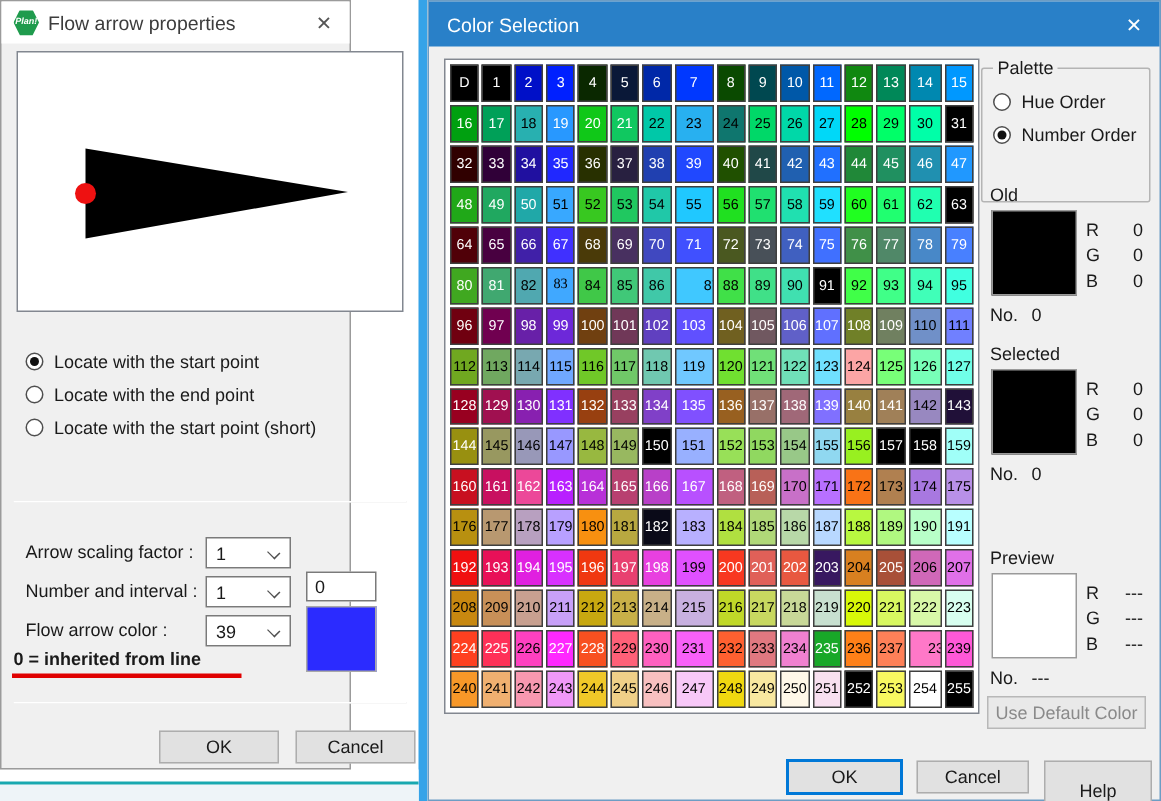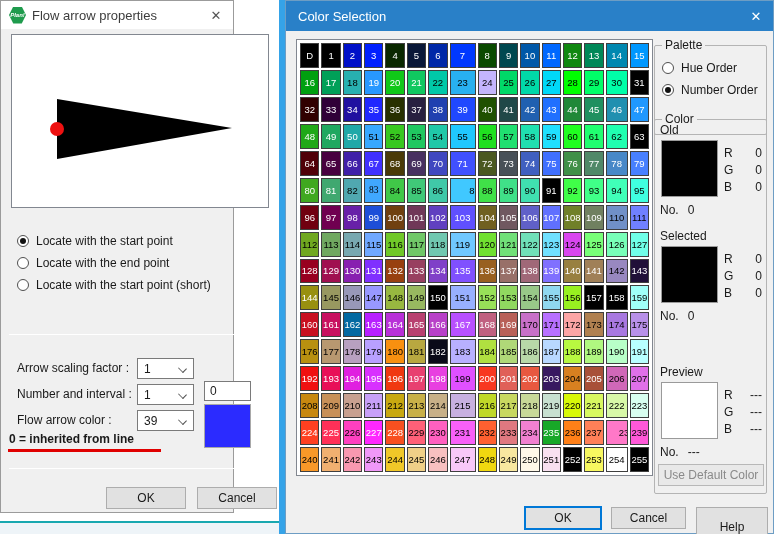--- a/index.html
+++ b/index.html
@@ -151,21 +151,21 @@
         <div class="pcell" style="background: rgb(0, 136, 176); color: rgb(255, 255, 255);">14</div>
         <div class="pcell" style="background: rgb(0, 152, 255); color: rgb(255, 255, 255);">15</div>
         <div class="pcell" style="background: rgb(0, 160, 16); color: rgb(255, 255, 255);">16</div>
         <div class="pcell" style="background: rgb(0, 160, 88); color: rgb(255, 255, 255);">17</div>
         <div class="pcell" style="background: rgb(40, 176, 176); color: rgb(0, 0, 0);">18</div>
         <div class="pcell" style="background: rgb(40, 152, 255); color: rgb(255, 255, 255);">19</div>
         <div class="pcell" style="background: rgb(16, 200, 24); color: rgb(255, 255, 255);">20</div>
         <div class="pcell" style="background: rgb(16, 200, 96); color: rgb(255, 255, 255);">21</div>
         <div class="pcell" style="background: rgb(0, 200, 168); color: rgb(0, 0, 0);">22</div>
         <div class="pcell" style="background: rgb(40, 176, 240); color: rgb(0, 0, 0);">23</div>
-        <div class="pcell" style="background: #c4b5fd; color: rgb(0, 0, 0);">24</div>
+        <div class="pcell" style="background: #0f766e; color: rgb(0, 0, 0);">24</div>
         <div class="pcell" style="background: rgb(0, 216, 104); color: rgb(0, 0, 0);">25</div>
         <div class="pcell" style="background: rgb(0, 216, 168); color: rgb(0, 0, 0);">26</div>
         <div class="pcell" style="background: rgb(0, 216, 248); color: rgb(0, 0, 0);">27</div>
         <div class="pcell" style="background: rgb(0, 255, 0); color: rgb(0, 0, 0);">28</div>
         <div class="pcell" style="background: rgb(0, 255, 104); color: rgb(0, 0, 0);">29</div>
         <div class="pcell" style="background: rgb(0, 255, 168); color: rgb(0, 0, 0);">30</div>
         <div class="pcell" style="background: rgb(0, 0, 0); color: rgb(255, 255, 255);">31</div>
         <div class="pcell" style="background: rgb(48, 0, 0); color: rgb(255, 255, 255);">32</div>
         <div class="pcell" style="background: rgb(48, 0, 56); color: rgb(255, 255, 255);">33</div>
         <div class="pcell" style="background: rgb(32, 16, 160); color: rgb(255, 255, 255);">34</div>
@@ -226,21 +226,21 @@
         <div class="pcell" style="background: rgb(64, 224, 136); color: rgb(0, 0, 0);">89</div>
         <div class="pcell" style="background: rgb(64, 224, 176); color: rgb(0, 0, 0);">90</div>
         <div class="pcell" style="background: rgb(0, 0, 0); color: rgb(255, 255, 255);">91</div>
         <div class="pcell" style="background: rgb(64, 255, 72); color: rgb(0, 0, 0);">92</div>
         <div class="pcell" style="background: rgb(64, 255, 136); color: rgb(0, 0, 0);">93</div>
         <div class="pcell" style="background: rgb(64, 255, 184); color: rgb(0, 0, 0);">94</div>
         <div class="pcell" style="background: rgb(64, 255, 224); color: rgb(0, 0, 0);">95</div>
         <div class="pcell" style="background: rgb(112, 0, 16); color: rgb(255, 255, 255);">96</div>
         <div class="pcell" style="background: rgb(112, 0, 80); color: rgb(255, 255, 255);">97</div>
         <div class="pcell" style="background: rgb(104, 32, 168); color: rgb(255, 255, 255);">98</div>
-        <div class="pcell" style="background: #1d4ed8; color: rgb(255, 255, 255);">99</div>
+        <div class="pcell" style="background: #6d28d9; color: rgb(255, 255, 255);">99</div>
         <div class="pcell" style="background: rgb(112, 64, 16); color: rgb(255, 255, 255);">100</div>
         <div class="pcell" style="background: rgb(112, 56, 88); color: rgb(255, 255, 255);">101</div>
         <div class="pcell" style="background: rgb(96, 64, 192); color: rgb(255, 255, 255);">102</div>
         <div class="pcell" style="background: rgb(96, 80, 255); color: rgb(255, 255, 255);">103</div>
         <div class="pcell" style="background: rgb(112, 96, 32); color: rgb(255, 255, 255);">104</div>
         <div class="pcell" style="background: rgb(112, 88, 96); color: rgb(255, 255, 255);">105</div>
         <div class="pcell" style="background: rgb(96, 96, 200); color: rgb(255, 255, 255);">106</div>
         <div class="pcell" style="background: rgb(96, 112, 255); color: rgb(255, 255, 255);">107</div>
         <div class="pcell" style="background: rgb(112, 128, 40); color: rgb(255, 255, 255);">108</div>
         <div class="pcell" style="background: rgb(112, 128, 96); color: rgb(255, 255, 255);">109</div>
@@ -251,21 +251,21 @@
         <div class="pcell" style="background: rgb(120, 168, 176); color: rgb(0, 0, 0);">114</div>
         <div class="pcell" style="background: rgb(112, 168, 255); color: rgb(0, 0, 0);">115</div>
         <div class="pcell" style="background: rgb(112, 200, 40); color: rgb(0, 0, 0);">116</div>
         <div class="pcell" style="background: rgb(112, 200, 104); color: rgb(0, 0, 0);">117</div>
         <div class="pcell" style="background: rgb(112, 200, 176); color: rgb(0, 0, 0);">118</div>
         <div class="pcell" style="background: rgb(112, 200, 255); color: rgb(0, 0, 0);">119</div>
         <div class="pcell" style="background: rgb(112, 224, 48); color: rgb(0, 0, 0);">120</div>
         <div class="pcell" style="background: rgb(112, 224, 120); color: rgb(0, 0, 0);">121</div>
         <div class="pcell" style="background: rgb(112, 224, 184); color: rgb(0, 0, 0);">122</div>
         <div class="pcell" style="background: rgb(112, 224, 255); color: rgb(0, 0, 0);">123</div>
-        <div class="pcell" style="background: #d946ef; color: rgb(0, 0, 0); text-align: center;">124</div>
+        <div class="pcell" style="background: #fca5a5; color: rgb(0, 0, 0); text-align: center;">124</div>
         <div class="pcell" style="background: rgb(120, 255, 120); color: rgb(0, 0, 0);">125</div>
         <div class="pcell" style="background: rgb(120, 255, 184); color: rgb(0, 0, 0);">126</div>
         <div class="pcell" style="background: rgb(112, 255, 232); color: rgb(0, 0, 0);">127</div>
         <div class="pcell" style="background: rgb(152, 0, 32); color: rgb(255, 255, 255);">128</div>
         <div class="pcell" style="background: rgb(160, 16, 80); color: rgb(255, 255, 255);">129</div>
         <div class="pcell" style="background: rgb(136, 32, 176); color: rgb(255, 255, 255);">130</div>
         <div class="pcell" style="background: rgb(128, 48, 255); color: rgb(255, 255, 255);">131</div>
         <div class="pcell" style="background: rgb(152, 64, 16); color: rgb(255, 255, 255);">132</div>
         <div class="pcell" style="background: rgb(152, 64, 96); color: rgb(255, 255, 255);">133</div>
         <div class="pcell" style="background: rgb(128, 64, 200); color: rgb(255, 255, 255);">134</div>
@@ -289,31 +289,31 @@
         <div class="pcell" style="background: rgb(152, 224, 88); color: rgb(0, 0, 0);">152</div>
         <div class="pcell" style="background: rgb(144, 216, 96); color: rgb(0, 0, 0);">153</div>
         <div class="pcell" style="background: rgb(152, 200, 136); color: rgb(0, 0, 0);">154</div>
         <div class="pcell" style="background: rgb(144, 216, 240); color: rgb(0, 0, 0);">155</div>
         <div class="pcell" style="background: rgb(152, 240, 32); color: rgb(0, 0, 0);">156</div>
         <div class="pcell" style="background: rgb(0, 0, 0); color: rgb(255, 255, 255);">157</div>
         <div class="pcell" style="background: rgb(0, 0, 0); color: rgb(255, 255, 255);">158</div>
         <div class="pcell" style="background: rgb(160, 255, 248); color: rgb(0, 0, 0);">159</div>
         <div class="pcell" style="background: rgb(200, 16, 32); color: rgb(255, 255, 255);">160</div>
         <div class="pcell" style="background: rgb(200, 16, 96); color: rgb(255, 255, 255);">161</div>
-        <div class="pcell" style="background: #0369a1; color: rgb(255, 255, 255);">162</div>
+        <div class="pcell" style="background: #ec4899; color: rgb(255, 255, 255);">162</div>
         <div class="pcell" style="background: rgb(184, 32, 255); color: rgb(255, 255, 255);">163</div>
         <div class="pcell" style="background: rgb(184, 48, 216); color: rgb(255, 255, 255);">164</div>
         <div class="pcell" style="background: rgb(184, 64, 112); color: rgb(255, 255, 255);">165</div>
         <div class="pcell" style="background: rgb(184, 64, 200); color: rgb(255, 255, 255);">166</div>
         <div class="pcell" style="background: rgb(184, 80, 255); color: rgb(255, 255, 255);">167</div>
         <div class="pcell" style="background: rgb(192, 96, 128); color: rgb(255, 255, 255);">168</div>
         <div class="pcell" style="background: rgb(184, 96, 88); color: rgb(255, 255, 255);">169</div>
         <div class="pcell" style="background: rgb(200, 112, 200); color: rgb(0, 0, 0);">170</div>
         <div class="pcell" style="background: rgb(184, 112, 255); color: rgb(0, 0, 0);">171</div>
-        <div class="pcell" style="background: #fca5a5; color: rgb(0, 0, 0);">172</div>
+        <div class="pcell" style="background: #f97316; color: rgb(0, 0, 0);">172</div>
         <div class="pcell" style="background: rgb(176, 128, 80); color: rgb(0, 0, 0);">173</div>
         <div class="pcell" style="background: rgb(168, 120, 224); color: rgb(0, 0, 0);">174</div>
         <div class="pcell" style="background: rgb(184, 144, 232); color: rgb(0, 0, 0);">175</div>
         <div class="pcell" style="background: rgb(184, 144, 16); color: rgb(0, 0, 0);">176</div>
         <div class="pcell" style="background: rgb(184, 152, 112); color: rgb(0, 0, 0);">177</div>
         <div class="pcell" style="background: rgb(184, 160, 192); color: rgb(0, 0, 0);">178</div>
         <div class="pcell" style="background: rgb(184, 160, 255); color: rgb(0, 0, 0);">179</div>
         <div class="pcell" style="background: rgb(248, 144, 16); color: rgb(0, 0, 0);">180</div>
         <div class="pcell" style="background: rgb(184, 168, 64); color: rgb(0, 0, 0);">181</div>
         <div class="pcell" style="background: rgb(10, 10, 24); color: rgb(255, 255, 255);">182</div>
@@ -397,23 +397,20 @@
     </div>
     <div class="radio-row" style="left:376px; top:59px">
       <span class="radio"></span>
       <span>Hue Order</span>
     </div>
     <div class="radio-row" style="left:376px; top:81px">
       <span class="radio checked"></span>
       <span>Number Order</span>
     </div>
 
-    <div class="groupbox col-box">
-      <span class="group-label">Color</span>
-    </div>
 
     <div class="side-label" style="left:374px; top:122px">Old</div>
     <div class="big-swatch" style="left: 375px; top: 139px; background: rgb(0, 0, 0);"></div>
     <div class="rgb-row" style="top:145px">
         <span>R</span>
         <span>0</span>
       </div>
     <div class="rgb-row" style="top:162px">
         <span>G</span>
         <span>0</span>

